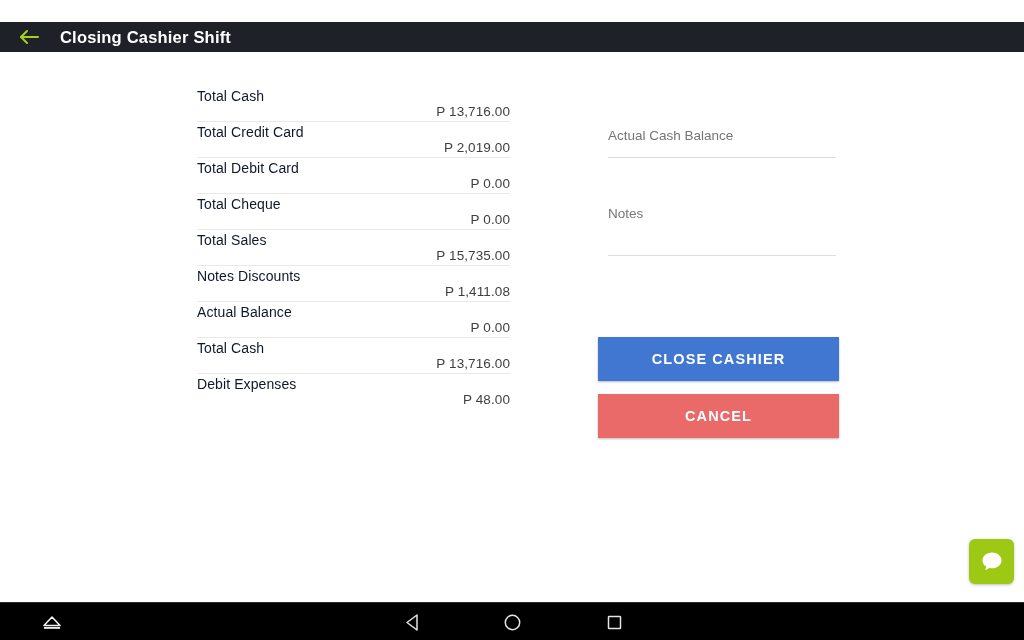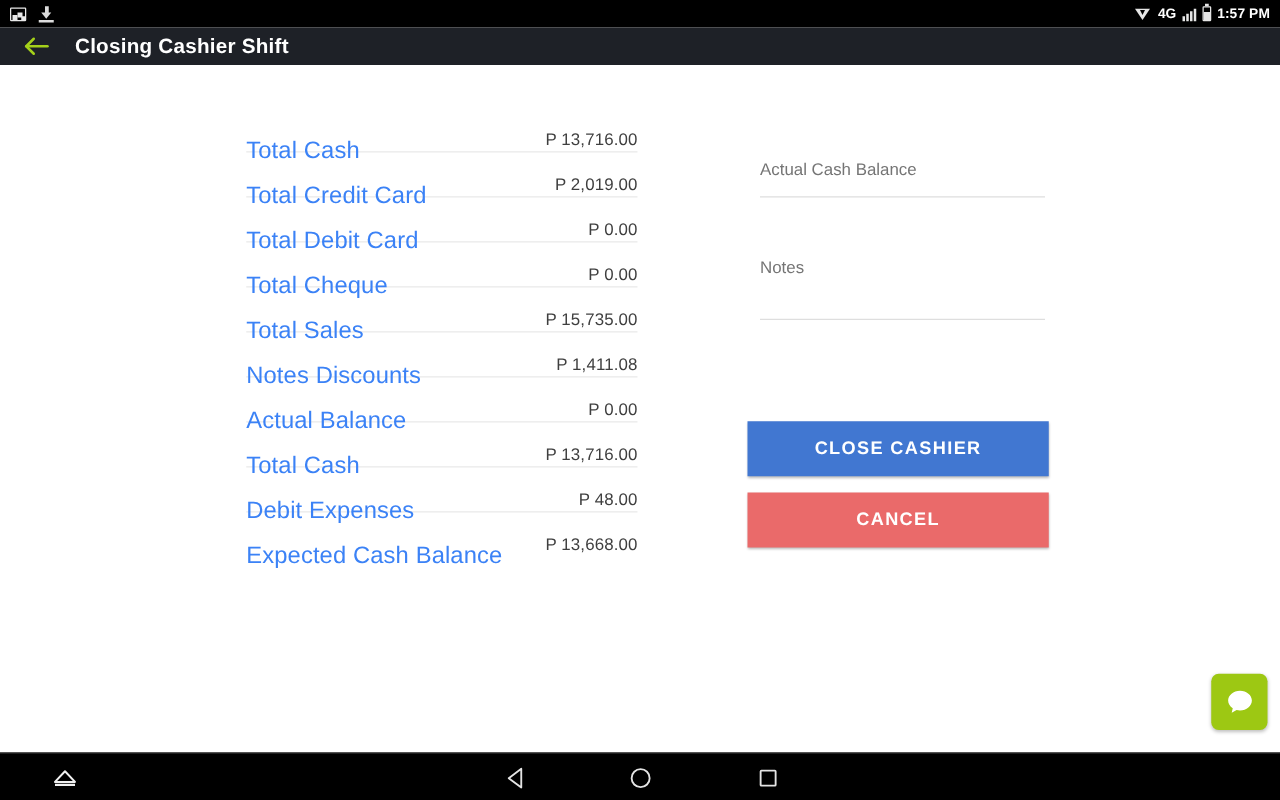--- a/index.html
+++ b/index.html
@@ -91,22 +91,22 @@
 
   
   .summary{
     position:absolute; left:197px; top:22px; width:313px;
   }
   .srow{
     position:relative; height:36px; border-bottom:1px solid #e9e9e9;
   }
   .srow:last-child{ border-bottom:none; }
   .slabel{
-    position:absolute; left:0; top:24px;
-    font-size:19px; color:#3b82f6; letter-spacing:.1px;
+    position:absolute; left:0; top:2px;
+    font-size:14px; color:#0f172a; letter-spacing:.1px;
   }
   .svalue{
     position:absolute; right:0; top:18px;
     font-size:13.5px; color:#3f3f3f; letter-spacing:.1px; text-align:right;
     white-space:nowrap;
   }
 
   
   .formpanel{
     position:absolute; left:598px; top:0; width:241px;
@@ -151,40 +151,20 @@
   .nav-eject{ left:32px; width:40px; }
   .nav-back { left:390px; width:44px; }
   .nav-home { left:490px; width:44px; }
   .nav-recents{ left:592px; width:44px; }
 </style>
 </head>
 <body>
 
 <div id="screen">
 
-  <div class="statusbar">
-    <div class="sb-left">
-      <span class="ico-shot"></span>
-      <span class="ico-dl">
-          <i class="ico-dl-base"></i>
-        </span>
-    </div>
-    <div class="sb-right">
-      <span class="ico-wifi"></span>
-      <span class="sb-4g">4G</span>
-      <span class="ico-sig">
-          <i></i>
-          <i></i>
-          <i></i>
-          <i></i>
-        </span>
-      <span class="ico-batt"></span>
-      <span class="sb-time">1:57 PM</span>
-    </div>
-  </div>
 
   <div class="appbar">
     <div class="backbtn">
       <svg width="22" height="18" viewBox="0 0 22 18" fill="none" aria-hidden="true">
         <path d="M20 9 H3" stroke="#a4d01a" stroke-width="2" stroke-linecap="round"></path>
         <path d="M9 3 L3 9 L9 15" stroke="#a4d01a" stroke-width="2" stroke-linecap="round" stroke-linejoin="round"></path>
       </svg>
     </div>
     <div class="apptitle">Closing Cashier Shift</div>
   </div>
@@ -221,24 +201,20 @@
         <span class="svalue">P 0.00</span>
       </div>
       <div class="srow">
         <span class="slabel">Total Cash</span>
         <span class="svalue">P 13,716.00</span>
       </div>
       <div class="srow">
         <span class="slabel">Debit Expenses</span>
         <span class="svalue">P 48.00</span>
       </div>
-      <div class="srow">
-        <span class="slabel">Expected Cash Balance</span>
-        <span class="svalue">P 13,668.00</span>
-      </div>
     </div>
 
     <div class="formpanel">
 
       <input class="finput" style="top: 58px;" placeholder="Actual Cash Balance">
       <div class="fline" style="top:93px;"></div>
 
       <input class="finput" style="top: 136px;" placeholder="Notes">
       <div class="fline" style="top:191px;"></div>
 

